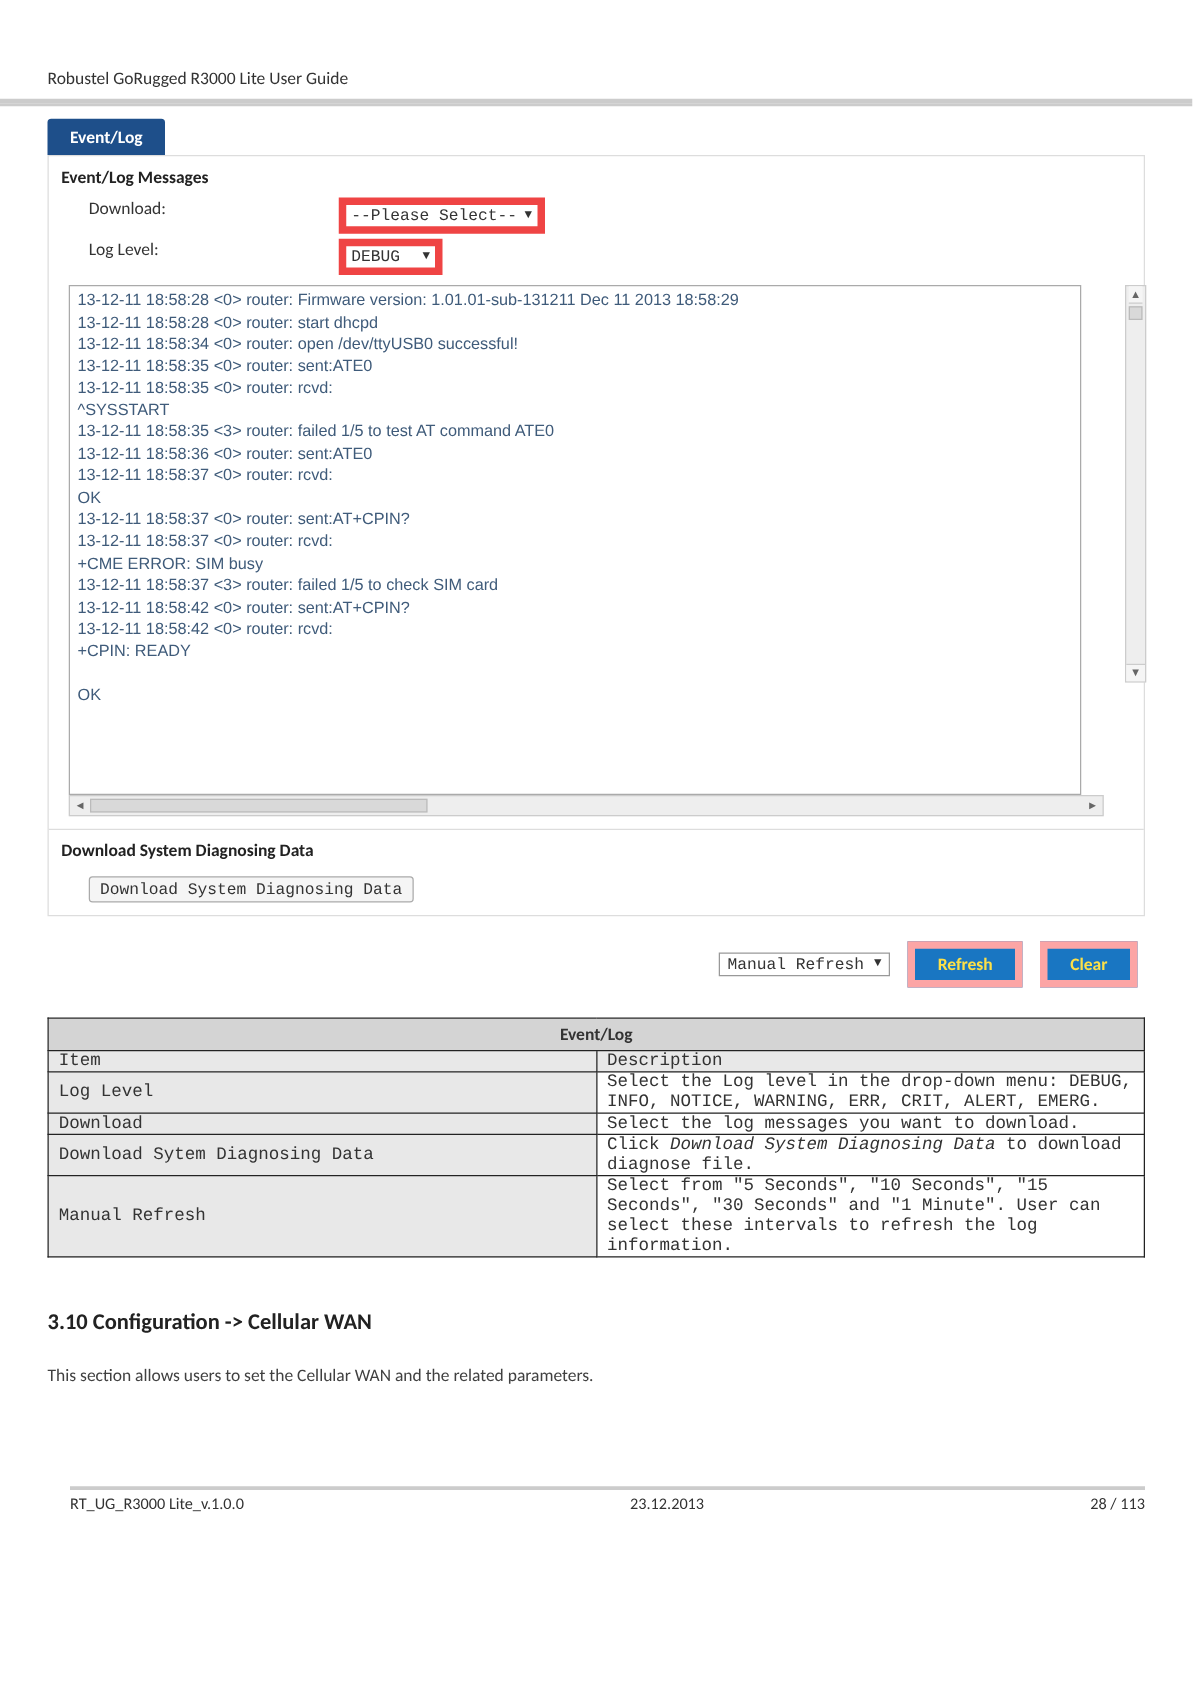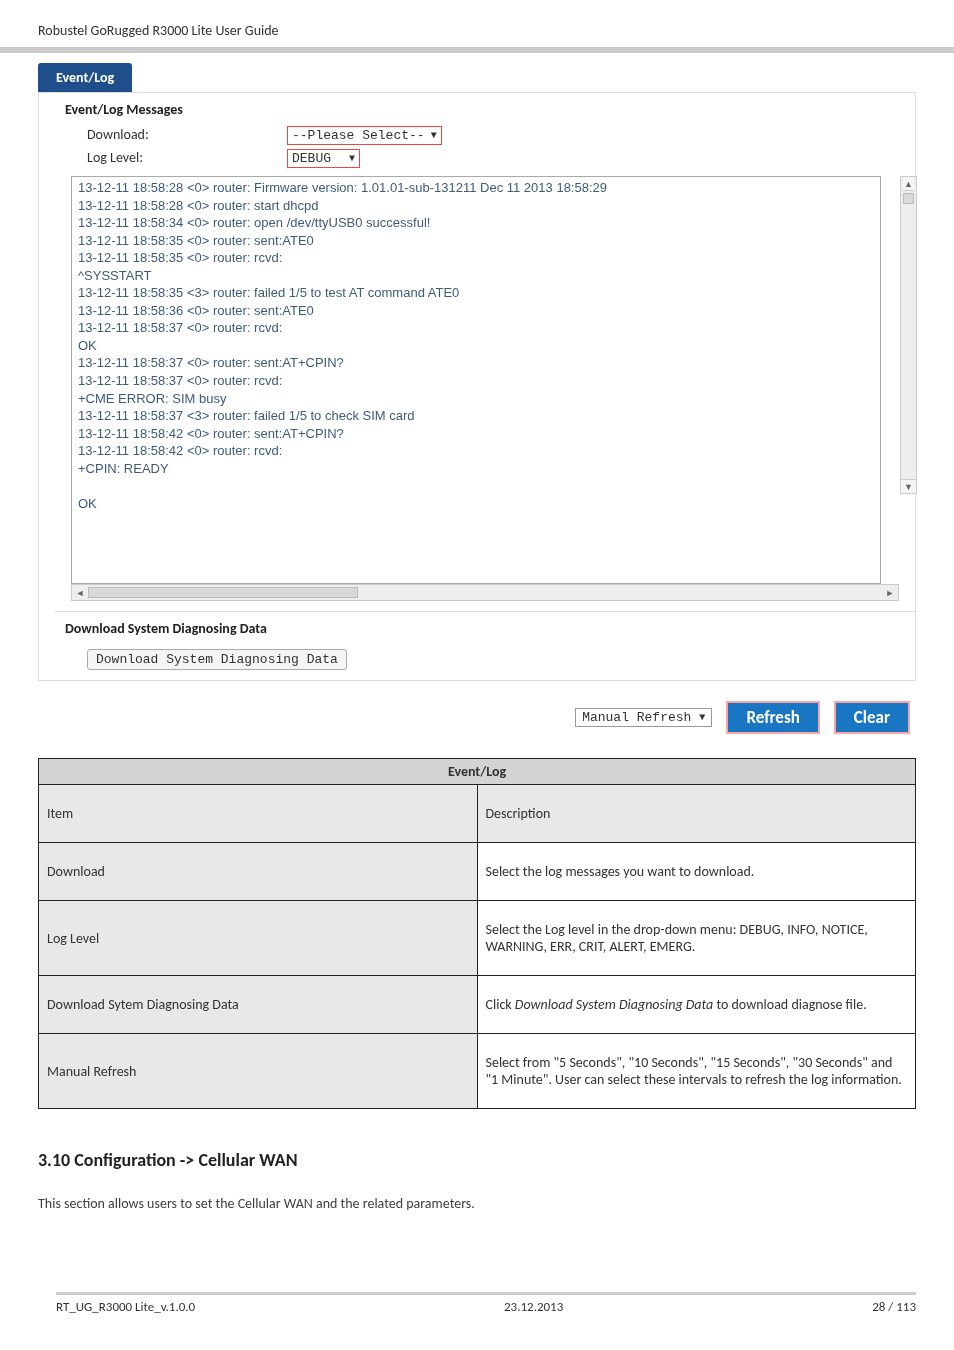--- a/index.html
+++ b/index.html
@@ -7,20 +7,21 @@
     font-family: Calibri, Arial, sans-serif;
     color: #333;
     background: #fff;
     width: 954px;
     padding: 0;
   }
   .page-hdr {
     padding: 22px 38px 6px 38px;
     font-size: 14px;
     color: #333;
+    margin-top: 32px;
   }
   .page-hdr-rule {
     height: 4px;
     background: #ccc;
     margin: 2px 0 0 0;
   }
   .page-hdr-rule-thin {
     height: 2px;
     background: #ccc;
     margin: 0 0 10px 0;
@@ -37,42 +38,42 @@
     color: #fff;
     font-weight: bold;
     padding: 6px 18px;
     font-size: 14px;
     border-top-left-radius: 3px;
     border-top-right-radius: 3px;
   }
   .panel {
     border: 1px solid #ddd;
     border-top: 1px solid #ddd;
-    padding: 0 0 10px 16px;
+    padding: 0 0 10px 0;
   }
   .panel-heading {
     font-weight: bold;
     font-size: 14px;
     padding: 8px 10px 6px 10px;
     color: #222;
   }
   .form-row {
     display: flex;
     padding: 2px 10px 2px 32px;
     font-size: 14px;
     color: #333;
   }
   .form-label {
     width: 200px;
   }
   .dd {
     font-family: "Courier New", monospace;
     font-size: 13px;
     background: #fff;
-    border: 1px solid #ef4444;
+    border: 6px solid #ef4444;
     padding: 1px 4px;
     display: inline-flex;
     align-items: center;
     gap: 6px;
   }
   .dd-arrow {
     font-size: 10px;
   }
   .log-box-wrap {
     margin: 6px 16px 4px 16px;
@@ -176,44 +177,45 @@
     font-size: 13px;
     background: #fff;
     border: 1px solid #999;
     padding: 1px 6px;
     display: inline-flex;
     align-items: center;
     gap: 8px;
   }
   .blue-btn {
     background: #1976c2;
-    color: #ffffff;
-    font-weight: bold;
-    font-size: 17px;
+    color: #fde047;
+    font-weight: bold;
+    font-size: 14px;
     padding: 4px 18px;
-    border: 2px solid #fca5a5;
+    border: 6px solid #fca5a5;
   }
   .desc-table {
     width: 100%;
     border-collapse: collapse;
     margin-top: 24px;
   }
   .desc-table th {
     background: #d4d4d4;
     text-align: center;
     font-weight: bold;
     padding: 4px;
     border: 1px solid #222;
     font-size: 14px;
   }
   .desc-table td {
     border: 1px solid #222;
-    padding: 20px 8px;
+    padding: 0 8px;
     font-size: 14px;
     vertical-align: middle;
+    font-family: Liberation Mono, monospace;
   }
   .desc-table .c1 {
     background: #e8e8e8;
     width: 200px;
   }
   .desc-table .c2 {
     background: #fff;
   }
   .section-h {
     font-size: 18px;
@@ -337,26 +339,26 @@
   <table class="desc-table">
     <tbody>
         <tr>
           <th colspan="2">Event/Log</th>
         </tr>
     <tr>
       <td class="c1">Item</td>
       <td class="c1">Description</td>
     </tr>
     <tr>
+      <td class="c1">Log Level</td>
+      <td class="c2">Select the Log level in the drop-down menu: DEBUG, INFO, NOTICE, WARNING, ERR, CRIT, ALERT, EMERG.</td>
+    </tr>
+    <tr>
       <td class="c1">Download</td>
       <td class="c2">Select the log messages you want to download.</td>
-    </tr>
-    <tr>
-      <td class="c1">Log Level</td>
-      <td class="c2">Select the Log level in the drop-down menu: DEBUG, INFO, NOTICE, WARNING, ERR, CRIT, ALERT, EMERG.</td>
     </tr>
     <tr>
       <td class="c1">Download Sytem Diagnosing Data</td>
       <td class="c2">Click <i>Download System Diagnosing Data</i> to download diagnose file.</td>
     </tr>
     <tr>
       <td class="c1">Manual Refresh</td>
       <td class="c2">Select from "5 Seconds", "10 Seconds", "15 Seconds", "30 Seconds" and "1 Minute". User can select these intervals to refresh the log information.</td>
     </tr>
   </tbody>

